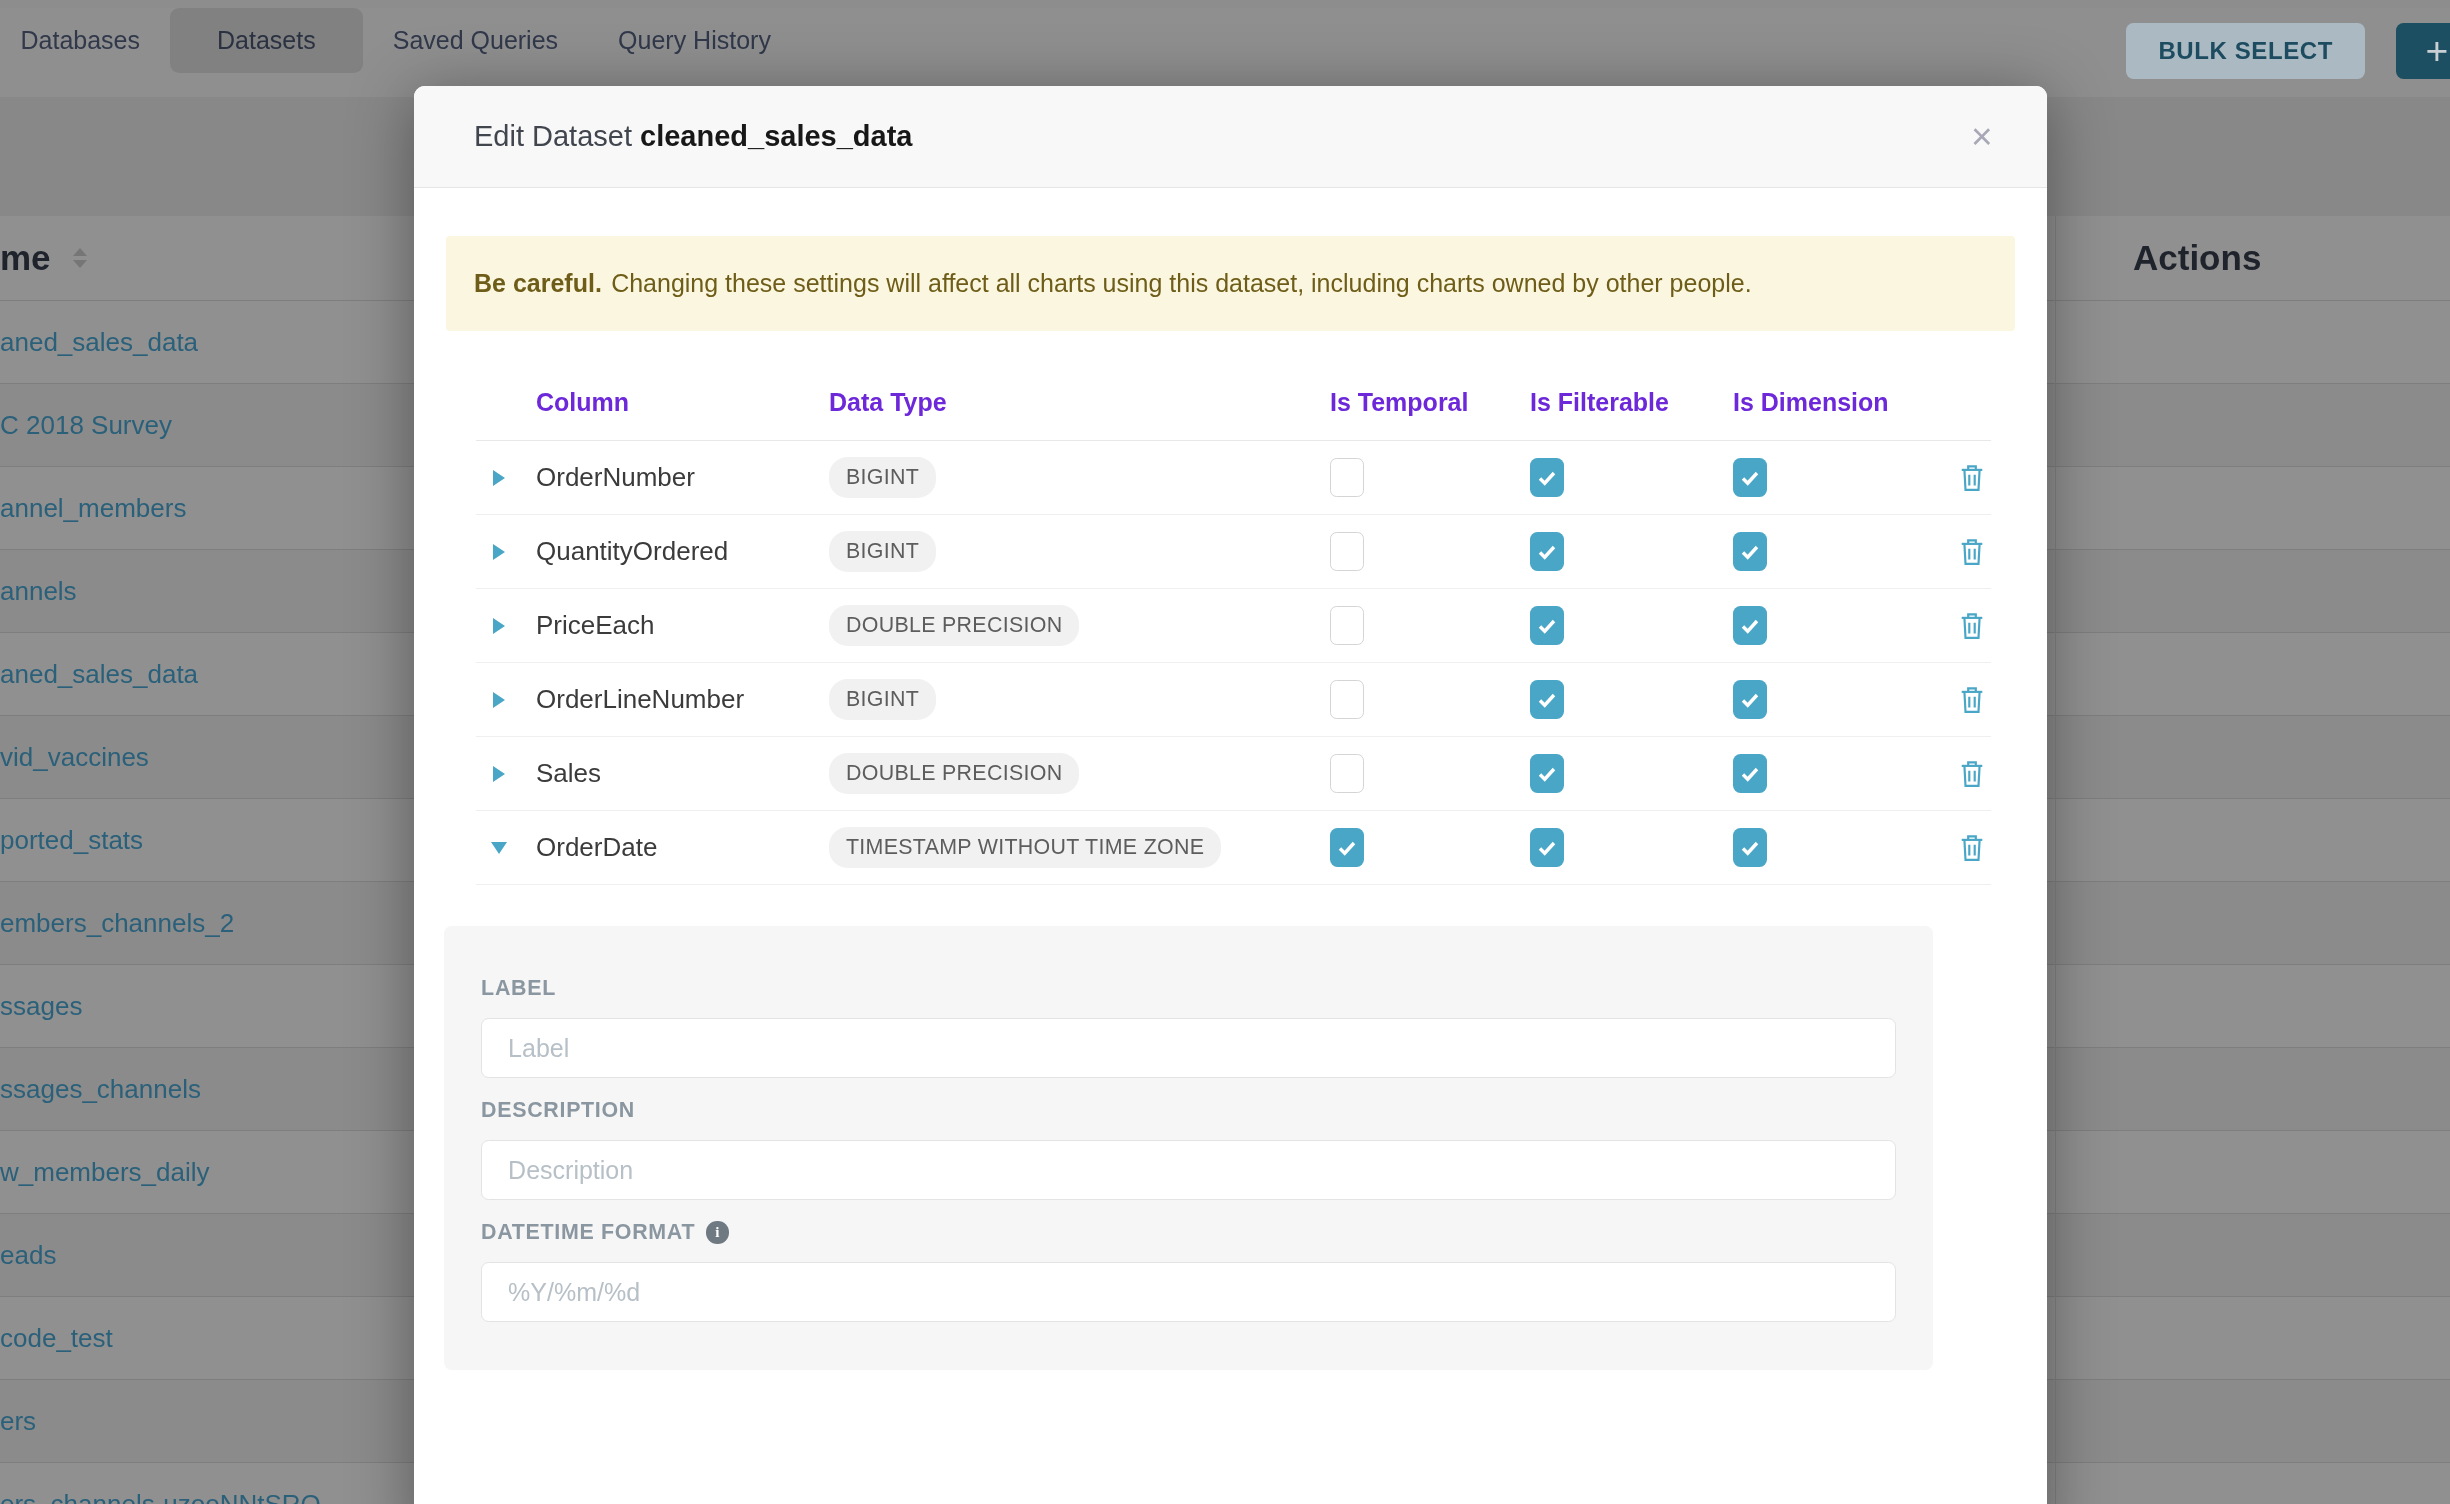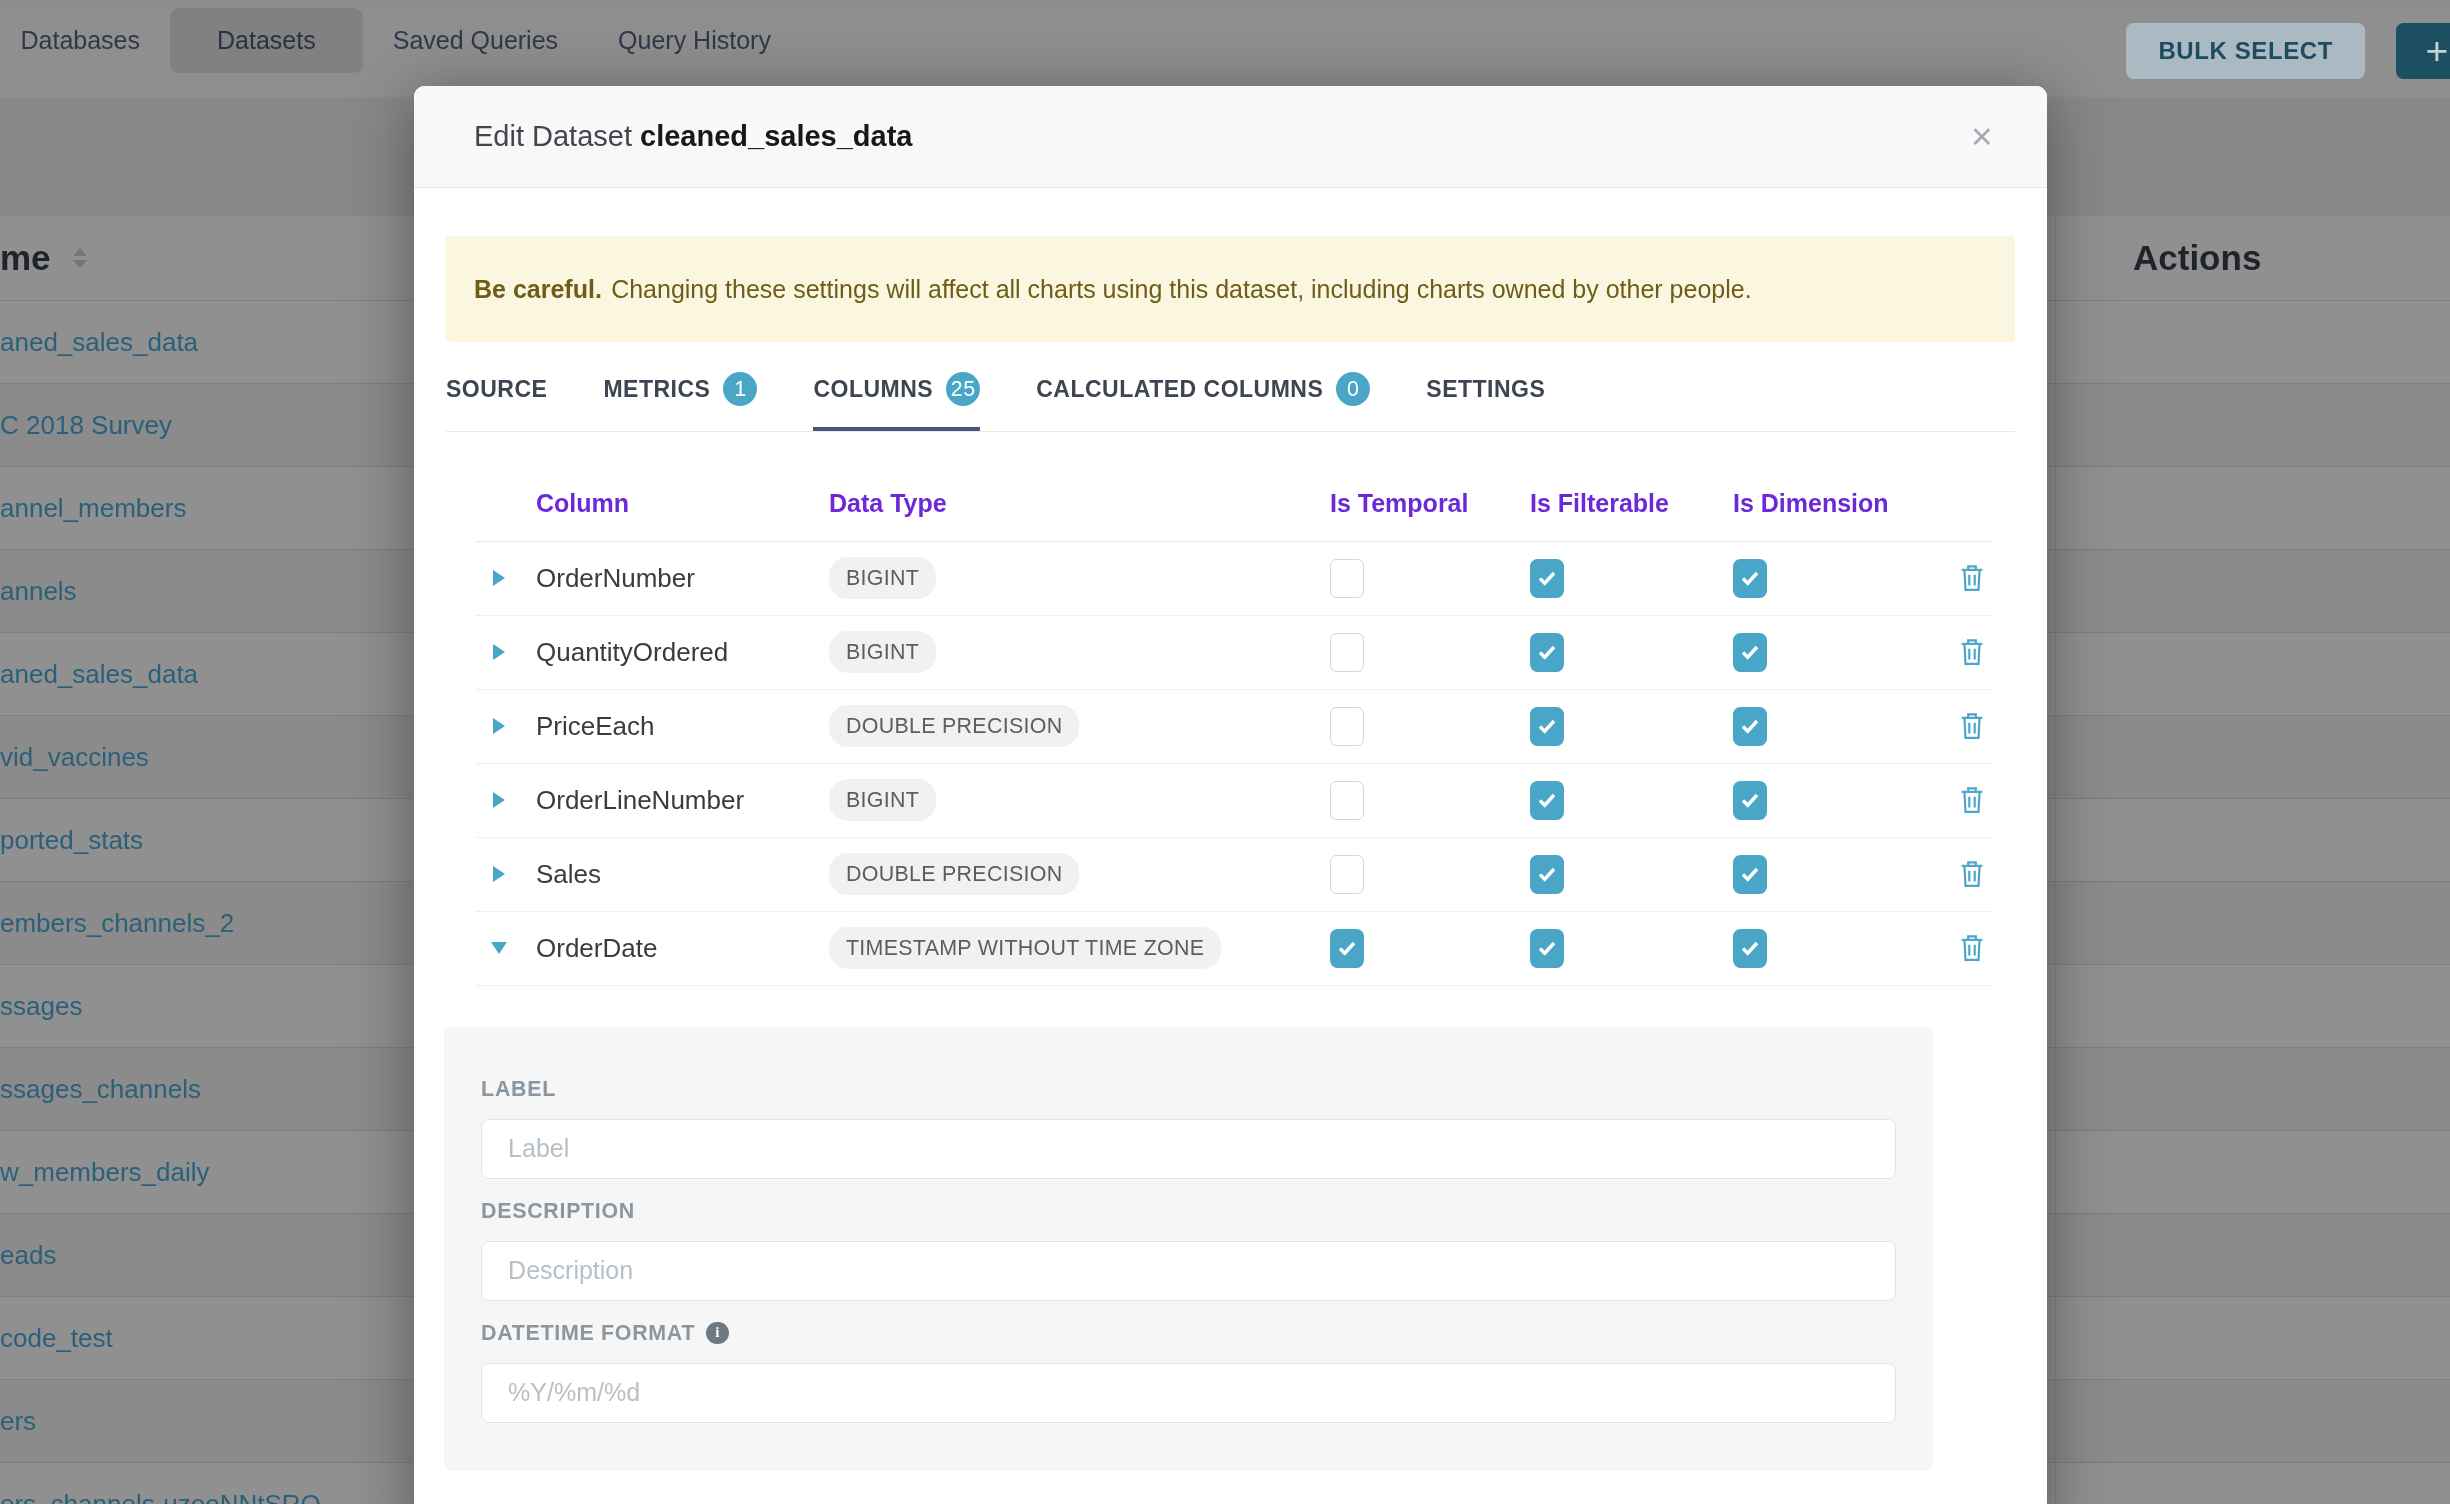--- a/index.html
+++ b/index.html
@@ -34,21 +34,21 @@
   .bg-row a{color:#2a607a;text-decoration:none;}
   .bg-vline{position:absolute;left:2055px;top:0;bottom:0;width:0.9px;background:#828282;}
 
   
   .modal{position:absolute;left:414px;top:86px;width:1633px;bottom:-37px;background:#ffffff;border-radius:11.2px 11.2px 0 0;box-shadow:0 9.3px 65px rgba(0,0,0,.38);}
   .modal-header{height:101px;background:#f8f8f8;border-bottom:0.9px solid #e5e5e5;border-radius:11.2px 11.2px 0 0;display:flex;align-items:center;padding:0 45px 0 60px;}
   .modal-title{font-size:29px;color:#40454e;}
   .modal-title b{color:#181818;font-weight:700;}
   .modal-close{margin-left:auto;font-size:37px;color:#a8a8b6;background:none;border:none;line-height:1;padding:3.7px 9.3px;cursor:default;}
   .modal-body{padding:0 32px;}
-  .warn{margin-top:48px;height:106px;background:#fbf6df;border-radius:3.7px;display:flex;align-items:center;padding:0 28px;font-size:25px;color:#6e5d18;}
+  .warn{margin-top:48px;height:95px;background:#fbf6df;border-radius:3.7px;display:flex;align-items:center;padding:0 28px;font-size:25px;color:#6e5d18;}
   .warn b{font-weight:700;margin-right:9.3px;}
 
   .tabs{margin-top:30px;display:flex;gap:56px;border-bottom:0.9px solid #e9e9e9;}
   .tab{display:flex;align-items:center;gap:13px;padding-bottom:20.5px;border-bottom:4.7px solid transparent;font-size:23px;font-weight:600;letter-spacing:0.5px;color:#3e4452;white-space:nowrap;}
   .tab.active{border-bottom-color:#485578;}
   .badge{min-width:34px;height:34px;border-radius:17px;background:#4aa6c7;color:#fff;font-size:21.4px;font-weight:400;display:flex;align-items:center;justify-content:center;padding:0 3.7px;box-sizing:border-box;}
 
   .cols-table{margin:34px 0 0 30px;width:1515px;}
   .tr{display:grid;grid-template-columns:45px 308px 501px 200px 203px 214px 1fr;align-items:center;}
   .tr.head{height:75px;font-weight:700;font-size:25px;color:#6d28d9;border-bottom:1.9px solid #e8e8e8;}
@@ -162,40 +162,20 @@
       </div>
       <button class="modal-close">×</button>
     </div>
 
     <div class="modal-body">
       <div class="warn">
         <b>Be careful.</b>
           <span>Changing these settings will affect all charts using this dataset, including charts owned by other people.</span>
       </div>
 
-      <div class="tabs" id="modal-tabs">
-          <div class="tab">
-            <span>SOURCE</span>
-          </div>
-          <div class="tab">
-            <span>METRICS</span>
-            <span class="badge">1</span>
-          </div>
-          <div class="tab active">
-            <span>COLUMNS</span>
-            <span class="badge">25</span>
-          </div>
-          <div class="tab">
-            <span>CALCULATED COLUMNS</span>
-            <span class="badge">0</span>
-          </div>
-          <div class="tab">
-            <span>SETTINGS</span>
-          </div>
-        </div>
 
       <div class="cols-table">
         <div class="tr head">
           <div></div>
           <div class="th-name">Column</div>
           <div>Data Type</div>
           <div>Is Temporal</div>
           <div>Is Filterable</div>
           <div>Is Dimension</div>
           <div></div>

